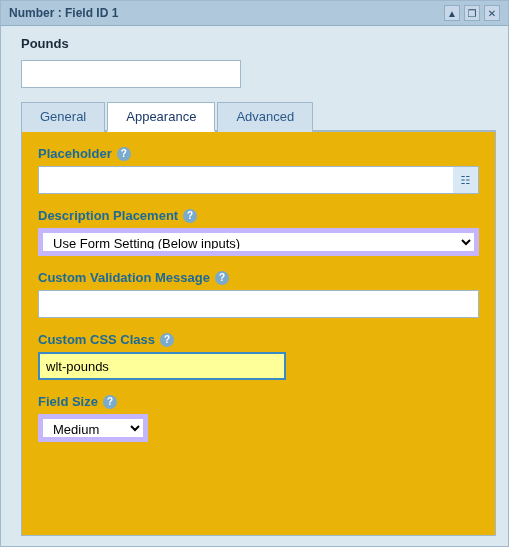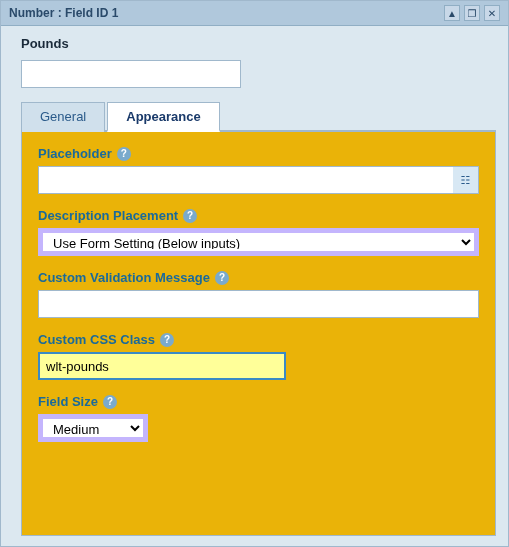--- a/index.html
+++ b/index.html
@@ -89,21 +89,21 @@
       font-size: 13px;
       margin-right: 2px;
       border-bottom: none;
       position: relative;
       bottom: -2px;
     }
     .tab.active {
       background: #fff;
       border-bottom: 2px solid #fff;
       color: #1a3a6a;
-      font-weight: bold;
+      font-weight: normal;
       z-index: 1;
     }
     .tab-content {
       background: #eab308;
       border: 1px solid #a0b8cc;
       border-top: none;
       flex: 1;
       padding: 14px 16px;
       display: flex;
       flex-direction: column;
@@ -218,20 +218,23 @@
     </div>
 
     <div style="display:flex; flex-direction:column; flex:1;">
       <div class="tabs-row">
         <div class="tab">
           <span>General</span>
         </div>
         <div class="tab active">
           <span>Appearance</span>
         </div>
+        <div class="tab">
+          <span>Advanced</span>
+        </div>
       </div>
 
       <div class="tab-content">
 
         <div class="form-group">
           <div class="form-label">
             <span>Placeholder</span>
             <span class="help-icon">?</span>
           </div>
           <div class="form-input-with-btn">

